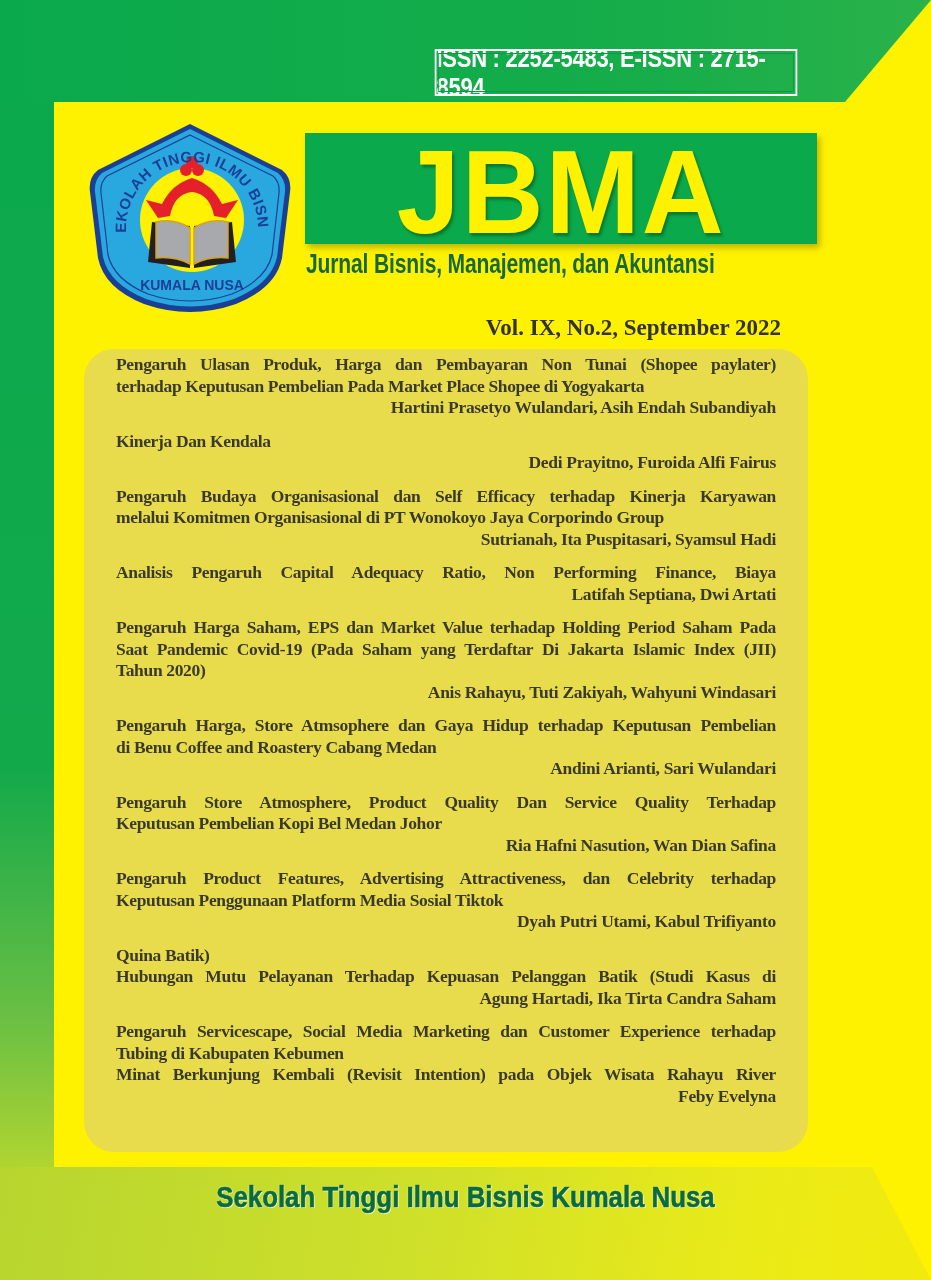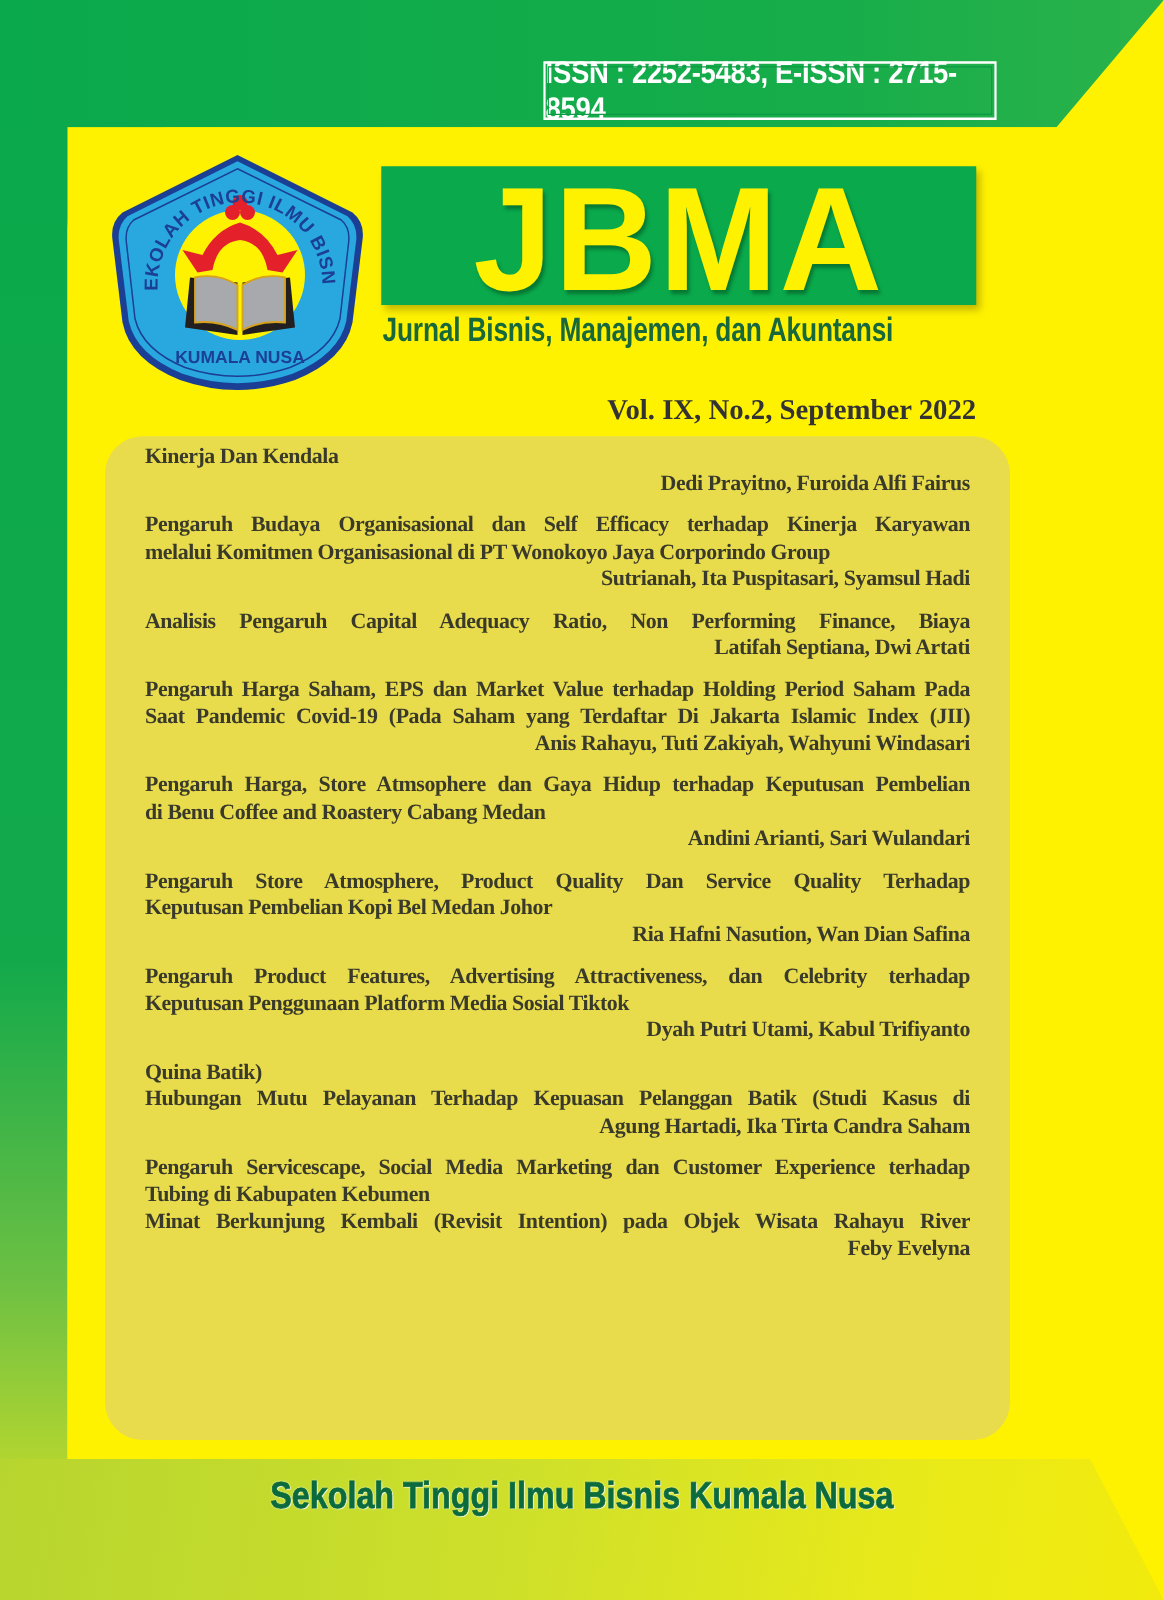--- a/index.html
+++ b/index.html
@@ -32,21 +32,21 @@
     outline: 1px solid #0d9a44; outline-offset: -5px;
     display: flex; align-items: center; justify-content: center;
     color: #ffffff; font-family: "Liberation Sans", sans-serif;
     font-size: 25px; font-weight: bold; letter-spacing: -0.3px;
     transform: scaleX(0.88);
   }
 
   .logo { position: absolute; left: 86px; top: 118px; width: 208px; height: 200px; }
 
   .title-box {
-    position: absolute; left: 305px; top: 133px; width: 476px; height: 111px;
+    position: absolute; left: 305px; top: 133px; width: 512px; height: 111px;
     background: #0aa94c;
     box-shadow: 3px 4px 6px rgba(120,110,0,0.45);
     display: flex; align-items: center; justify-content: center;
   }
   .title-text {
     color: #fff200; font-family: "Liberation Sans", sans-serif;
     font-weight: bold; font-size: 118px; line-height: 1; letter-spacing: 2px;
     transform: scaleX(0.96);
     text-shadow: 2px 3px 3px rgba(0,60,20,0.45);
     margin-top: 6px;
@@ -130,35 +130,41 @@
 
 <div class="title-box">
   <span class="title-text">JBMA</span>
 </div>
 <div class="subtitle">Jurnal Bisnis, Manajemen, dan Akuntansi</div>
 <div class="volume">Vol. IX, No.2, September 2022</div>
 
 <div class="contents-panel"></div>
 <div class="articles" id="articles">
     <div class="article">
+      <div class="t" style="text-align-last: justify;">Pengaruh Ulasan Produk, Harga dan  Pembayaran Non Tunai (Shopee paylater)</div>
+      <div class="t">terhadap Keputusan Pembelian Pada Market Place Shopee di  Yogyakarta</div>
+      <div class="a">Hartini Prasetyo Wulandari, Asih Endah Subandiyah</div>
+    </div>
+    <div class="article">
       <div class="t">Kinerja Dan Kendala</div>
       <div class="a">Dedi Prayitno, Furoida Alfi Fairus</div>
     </div>
     <div class="article">
       <div class="t" style="text-align-last: justify;">Pengaruh Budaya Organisasional dan Self Efficacy terhadap Kinerja Karyawan</div>
       <div class="t">melalui Komitmen Organisasional di PT Wonokoyo Jaya Corporindo Group</div>
       <div class="a">Sutrianah, Ita Puspitasari, Syamsul Hadi</div>
     </div>
     <div class="article">
       <div class="t" style="text-align-last: justify;">Analisis Pengaruh Capital Adequacy Ratio, Non Performing Finance, Biaya</div>
       <div class="a">Latifah Septiana, Dwi Artati</div>
     </div>
     <div class="article">
       <div class="t" style="text-align-last: justify;">Pengaruh Harga Saham, EPS dan Market Value terhadap Holding Period Saham Pada</div>
       <div class="t" style="text-align-last: justify;">Saat Pandemic Covid-19 (Pada Saham yang Terdaftar Di Jakarta Islamic Index (JII)</div>
+      <div class="t">Tahun 2020)</div>
       <div class="a">Anis Rahayu, Tuti Zakiyah, Wahyuni Windasari</div>
     </div>
     <div class="article">
       <div class="t" style="text-align-last: justify;">Pengaruh Harga, Store Atmsophere dan Gaya Hidup terhadap Keputusan Pembelian</div>
       <div class="t">di Benu Coffee and Roastery Cabang Medan</div>
       <div class="a">Andini Arianti, Sari Wulandari</div>
     </div>
     <div class="article">
       <div class="t" style="text-align-last: justify;">Pengaruh Store Atmosphere, Product Quality Dan Service Quality Terhadap</div>
       <div class="t">Keputusan Pembelian Kopi Bel Medan Johor</div>

